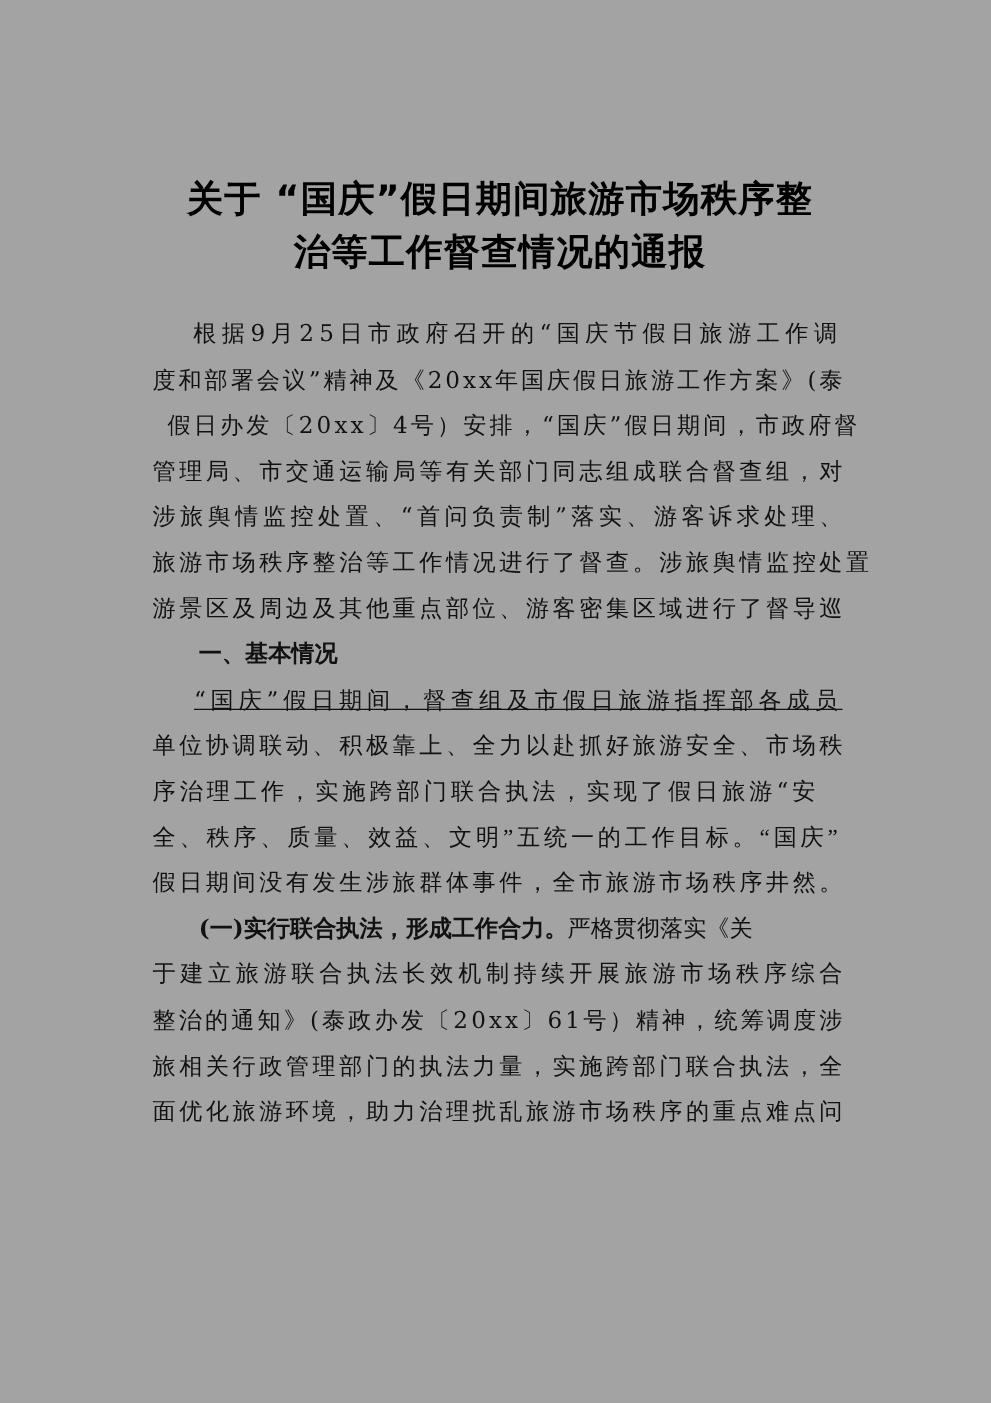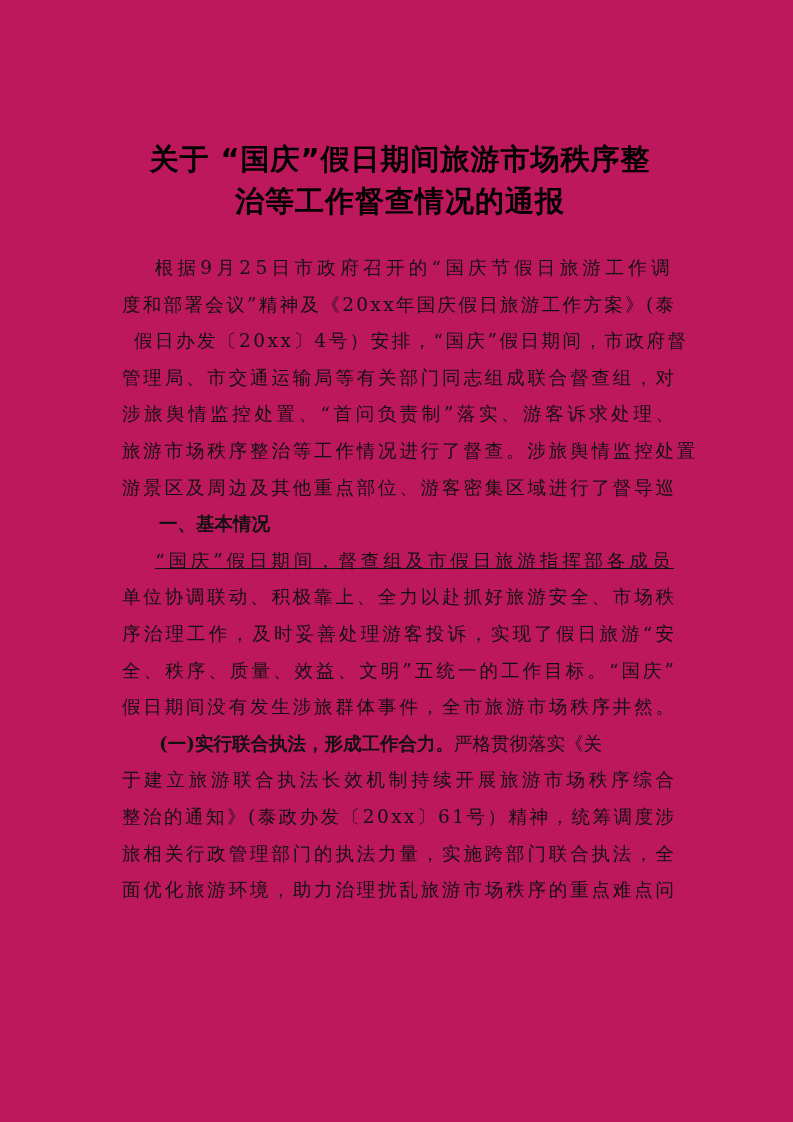--- a/index.html
+++ b/index.html
@@ -1,18 +1,18 @@
 <!DOCTYPE html>
 <html><head>
 <meta charset="utf-8">
 <style>
   html, body { margin: 0; padding: 0; background: #ffffff; }
   body { width: 793px; height: 1122px; position: relative; overflow: hidden; }
   .page {
-    position: absolute; left: 0; top: 0; width: 793px; height: 1122px; background: #be185d;
+    position: absolute; left: 0; top: 0; width: 793px; height: 1122px; background: #a3a3a3;
   }
   .title {
     position: absolute; left: 110px; width: 580px; top: 138px;
     text-align: center;
     font-family: "DejaVu Sans", sans-serif;
     font-weight: bold; font-size: 29px; line-height: 42px; color: #000;
     letter-spacing: 1px;
   }
   .title div { white-space: nowrap; }
   .body {
@@ -63,24 +63,24 @@
 
     <div class="heading">一、基本情况</div>
 
     <div class="line indent">
         <span style="letter-spacing: 3.87296px; white-space: nowrap; text-decoration: underline;">“国庆”假日期间，督查组及市假日旅游指挥部各成员</span>
       </div>
     <div class="line">
         <span style="letter-spacing: 2.84px; white-space: nowrap;">单位协调联动、积极靠上、全力以赴抓好旅游安全、市场秩</span>
       </div>
     <div class="line">
-        <span style="letter-spacing: 3.20125px; white-space: nowrap;">序治理工作，及时妥善处理游客投诉，实现了假日旅游“安</span>
+        <span style="letter-spacing: 3.20125px; white-space: nowrap;">序治理工作，实施跨部门联合执法，实现了假日旅游“安</span>
       </div>
     <div class="line">
-        <span style="letter-spacing: 3.0625px; white-space: nowrap;">全、秩序、质量、效益、文明”五统一的工作目标。“国庆”</span>
+        <span style="letter-spacing: 3.0625px; white-space: nowrap; font-family: Liberation Serif, serif;">全、秩序、质量、效益、文明”五统一的工作目标。“国庆”</span>
       </div>
     <div class="line">
         <span style="letter-spacing: 2.84px; white-space: nowrap;">假日期间没有发生涉旅群体事件，全市旅游市场秩序井然。</span>
       </div>
 
     <div class="line indent" style="justify-content:flex-start;">
       <span class="bold-lead">(一)实行联合执法，形成工作合力。</span>
         <span>严格贯彻落实《关</span>
     </div>
     <div class="line">

